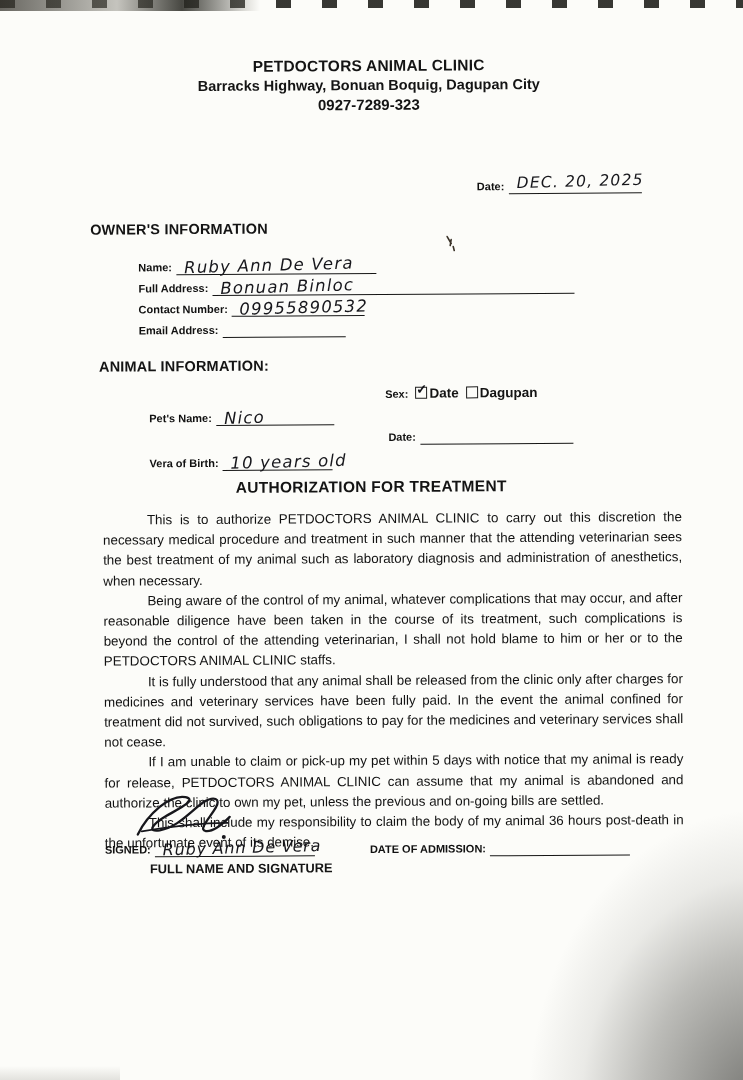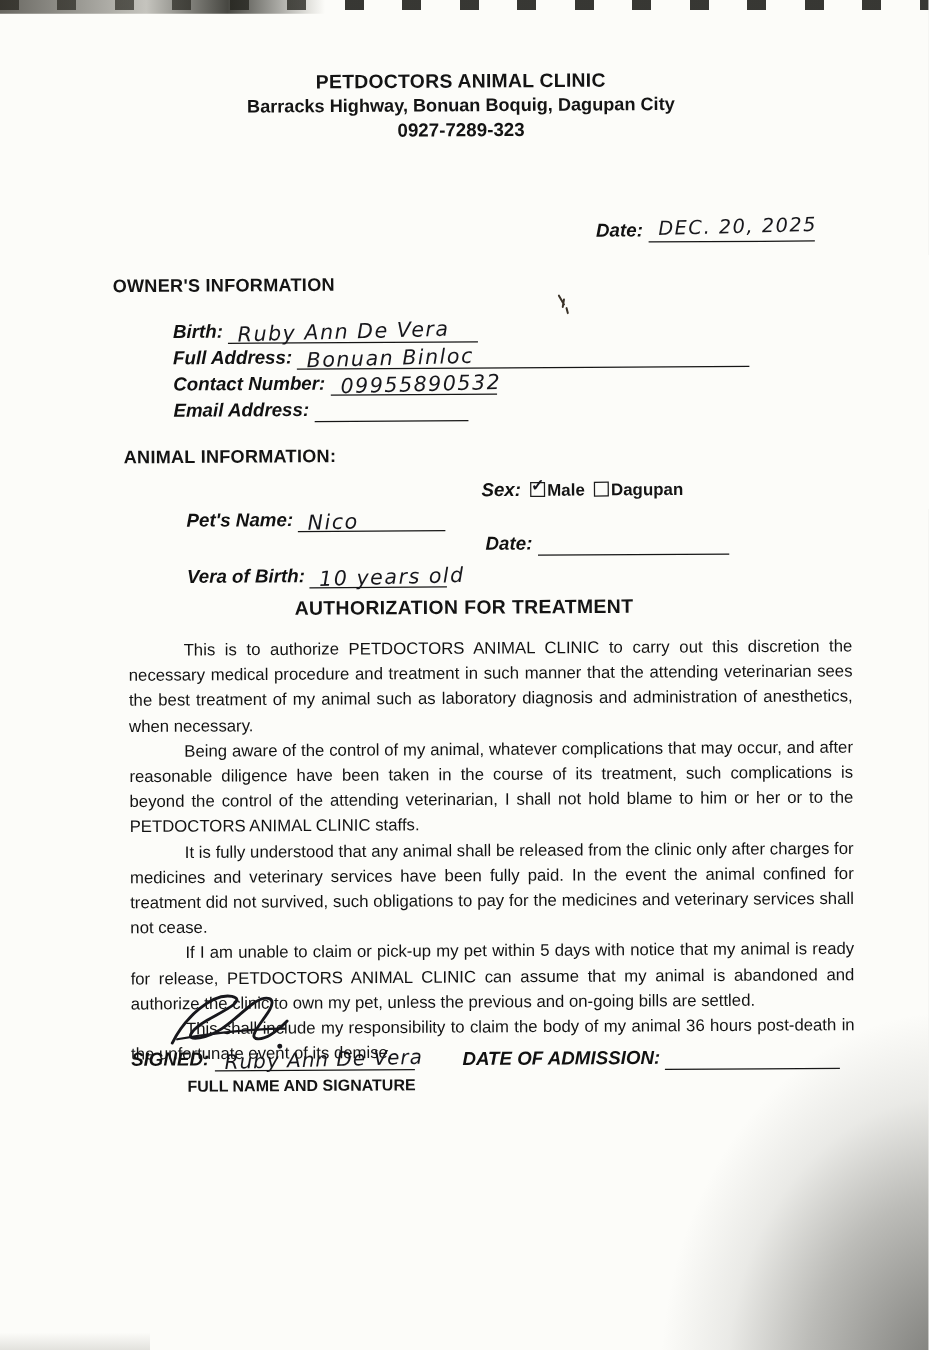--- a/index.html
+++ b/index.html
@@ -20,21 +20,21 @@
   .bottom-shade{position:absolute;left:0;bottom:0;width:120px;height:14px;z-index:4;pointer-events:none;
     background:linear-gradient(0deg, rgba(160,158,150,0.28), transparent);}
 
   .doc{position:absolute;inset:0;transform:rotate(-0.35deg);color:#141414;}
 
   .clinic-header{position:absolute;top:56px;left:0;width:100%;text-align:center;font-weight:bold;line-height:19.5px;}
   .clinic-name{font-size:15.5px;letter-spacing:0.2px;}
   .clinic-address{font-size:14.5px;}
   .clinic-phone{font-size:15px;}
 
-  .label{font-weight:bold;font-size:15px;color:#111;white-space:nowrap;font-style:italic;}
+  .label{font-weight:bold;font-size:11px;color:#111;white-space:nowrap;}
   .line{display:inline-block;border-bottom:1.5px solid #161616;height:15px;position:relative;vertical-align:bottom;margin-left:4px;}
   .hw{position:absolute;bottom:-3px;left:8px;white-space:nowrap;
       font-family:"DejaVu Sans",sans-serif;font-style:italic;font-size:16.5px;font-weight:500;
       color:#17171c;letter-spacing:1.2px;transform:rotate(-1.2deg);transform-origin:left bottom;}
 
   .date-row{position:absolute;top:177px;left:479px;}
   .date-row .line{width:133px;}
   .date-row .hw{font-size:15.5px;bottom:1px;}
 
   .section-title{position:absolute;font-weight:bold;font-size:14.5px;letter-spacing:0.2px;}
@@ -90,21 +90,21 @@
     </div>
 
     <div class="section-title owner-title">OWNER'S INFORMATION</div>
 
     <svg class="stray-mark" width="18" height="20" viewBox="0 0 18 20">
       <path d="M5 3 L9 10 M9 6 L8 12 M11 13 L12 17" stroke="#3a3228" stroke-width="1.6" fill="none" stroke-linecap="round"></path>
     </svg>
 
     <div class="owner-fields">
       <div class="field-row">
-        <span class="label">Birth:</span><span class="line w-name"><span class="hw">Ruby Ann De Vera</span></span>
+        <span class="label">Name:</span><span class="line w-name"><span class="hw">Ruby Ann De Vera</span></span>
       </div>
       <div class="field-row">
         <span class="label">Full Address:</span><span class="line w-addr"><span class="hw">Bonuan Binloc</span></span>
       </div>
       <div class="field-row">
         <span class="label">Contact Number:</span><span class="line w-contact"><span class="hw">09955890532</span></span>
       </div>
       <div class="field-row">
         <span class="label">Email Address:</span><span class="line w-email"></span>
       </div>
@@ -115,21 +115,21 @@
     <div class="animal-fields">
       <div class="field-row-a">
         <span class="label">Pet's Name:</span><span class="line w-pet"><span class="hw">Nico</span></span>
       </div>
       <div class="field-row-a">
         <span class="label">Vera of Birth:</span><span class="line w-dob"><span class="hw">10 years old</span></span>
       </div>
     </div>
 
     <div class="sex-group">
-      <span class="label">Sex:</span><span class="checkbox"><span class="tick">✓</span></span><span class="sex-word">Male</span><span class="checkbox"></span><span class="sex-word">Dagupan</span>
+      <span class="label">Sex:</span><span class="checkbox"><span class="tick">✓</span></span><span class="sex-word">Date</span><span class="checkbox"></span><span class="sex-word">Dagupan</span>
     </div>
 
     <div class="breed-group">
       <span class="label">Date:</span><span class="line"></span>
     </div>
 
     <div class="auth-title">AUTHORIZATION FOR TREATMENT</div>
     <div class="auth-body">
       <p>This is to authorize PETDOCTORS ANIMAL CLINIC to carry out this discretion the necessary medical procedure and treatment in such manner that the attending veterinarian sees the best treatment of my animal such as laboratory diagnosis and administration of anesthetics, when necessary.</p>
       <p>Being aware of the control of my animal, whatever complications that may occur, and after reasonable diligence have been taken in the course of its treatment, such complications is beyond the control of the attending veterinarian, I shall not hold blame to him or her or to the PETDOCTORS ANIMAL CLINIC staffs.</p>

